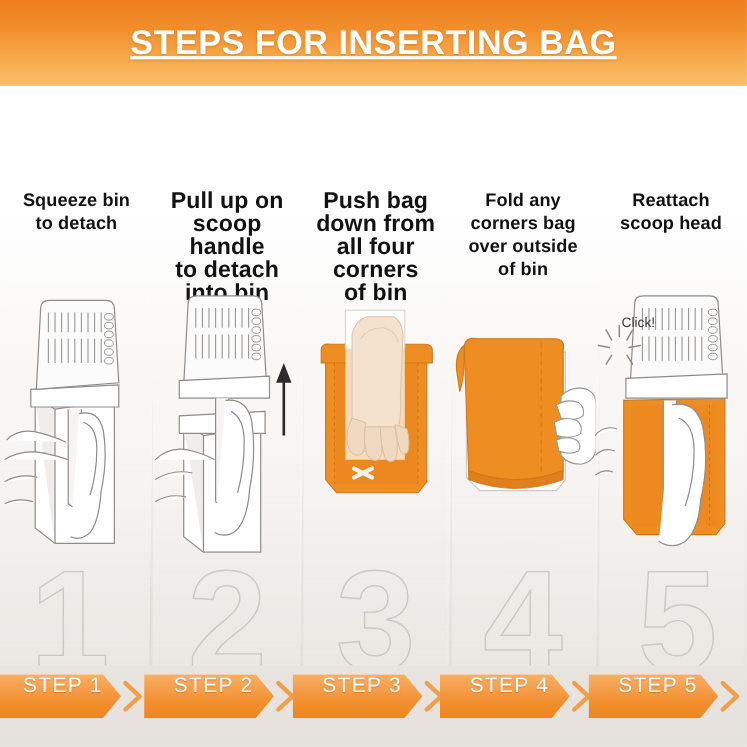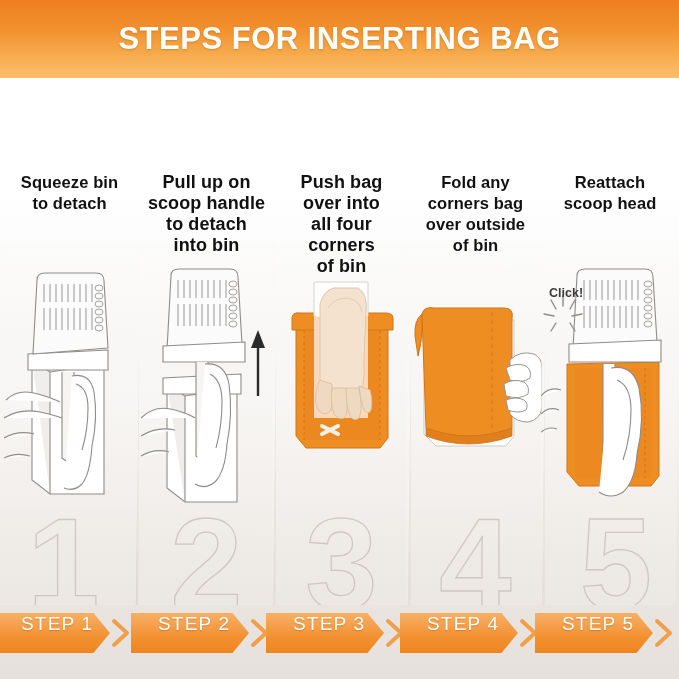--- a/index.html
+++ b/index.html
@@ -17,20 +17,21 @@
   .header{
     position:absolute;left:0;top:0;width:679px;height:78px;
     background:linear-gradient(to bottom,#ef7f1f 0%,#f18f2c 35%,#f7ab4c 70%,#fbbe6e 100%);
     display:flex;align-items:center;justify-content:center;
     box-sizing:border-box;
   }
   .header-title{
     color:#ffffff;font-size:31px;font-weight:bold;letter-spacing:.5px;
     text-shadow:0 1px 2px rgba(150,80,0,.35);
     white-space:nowrap;
+    text-decoration:underline;
   }
 
   
   .panels{position:absolute;left:0;top:78px;width:679px;height:527px;}
   .panel{
     position:absolute;top:0;height:527px;width:139px;
     box-sizing:border-box;
     overflow:hidden;
   }
   .panel-sheet{
@@ -42,21 +43,21 @@
   }
   .p1{left:0;}  .p2{left:137px;} .p3{left:272px;}
   .p4{left:406px;} .p5{left:541px;width:138px;}
   .p5 .panel-sheet{width:138px;border-right:none;box-shadow:none;}
 
   .caption{
     position:absolute;left:0;top:66px;width:100%;
     text-align:center;color:#111;font-size:16.5px;line-height:21px;
     font-weight:bold;letter-spacing:.1px;padding:0 6px;box-sizing:border-box;margin-top:28px;
   }
-  .p2 .caption,.p3 .caption{font-size:18px;}
+  .p2 .caption,.p3 .caption{font-size:21px;}
 
   .art{position:absolute;left:0;top:190px;width:100%;height:250px;}
   .art svg{display:block;margin:0 auto;}
 
   
   .wm{
     position:absolute;bottom:-24px;left:0;width:100%;
     text-align:center;font-size:130px;line-height:1;font-weight:bold;
     color:transparent;
     -webkit-text-stroke:1.3px rgba(196,188,181,.75);
@@ -86,22 +87,22 @@
     white-space:nowrap;
     margin-left:11px;
   }
   .chev{
     position:absolute;left:112px;top:13px;width:22px;height:30px;
   }
   .s1 .chev{left:110px;}
 
   
   .click-label{
-    position:absolute;left:8px;top:18px;font-size:12.5px;color:#3a3a3a;
-    font-weight:bold;
+    position:absolute;left:24px;top:18px;font-size:12.5px;color:#3a3a3a;
+    font-weight:normal;
   }
 </style>
 </head>
 <body>
 
 <div id="infographic">
 
   <div class="header">
     <div class="header-title">STEPS FOR INSERTING BAG</div>
   </div>
@@ -235,21 +236,21 @@
           </g>
         </svg>
       </div>
       <div class="wm">2</div>
     </div>
 
     <div class="panel p3">
       <div class="panel-sheet"></div>
       <div class="caption">
         <div>Push bag</div>
-        <div>over into</div>
+        <div>down from</div>
         <div>all four</div>
         <div>corners</div>
         <div>of bin</div>
       </div>
       <div class="art">
         <svg width="132" height="250" viewBox="0 0 132 250">
 
           <path d="M20 58 L20 168 L30 180 L104 180 L112 170 L112 56 Z" fill="#ee8d22" stroke="#d0761a" stroke-width="1"></path>
           <path d="M16 50 Q16 44 24 45 L110 45 Q118 45 117 52 L117 62 L16 62 Z" fill="#ee8d22" stroke="#d0761a" stroke-width="1"></path>
 

